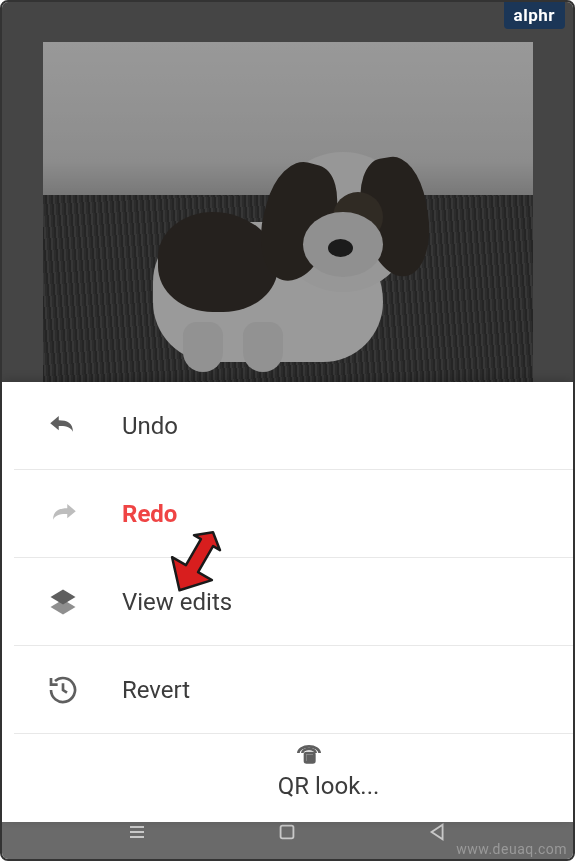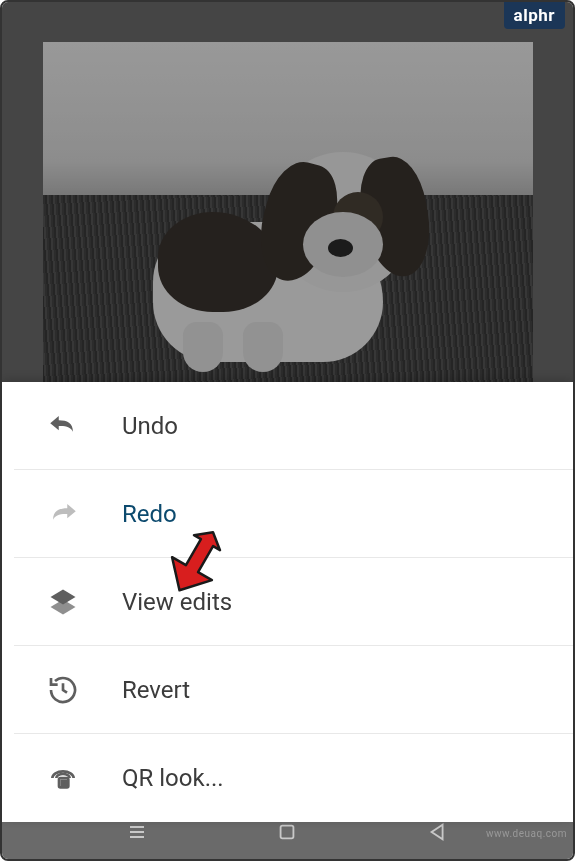--- a/index.html
+++ b/index.html
@@ -31,23 +31,23 @@
       color: #fff;
       font-size: 17px;
       font-weight: bold;
       padding: 3px 10px 4px 10px;
       border-radius: 0 0 4px 4px;
       z-index: 100;
       letter-spacing: 0.5px;
     }
     .watermark {
       position: absolute;
-      bottom: 20px;
+      bottom: 2px;
       right: 6px;
-      font-size: 10px;
+      font-size: 14px;
       color: #999;
       z-index: 101;
       letter-spacing: 0.5px;
     }
     .image-area {
       background: #6a6a6a;
       height: 380px;
       display: flex;
       align-items: flex-start;
       justify-content: center;
@@ -181,38 +181,39 @@
       display: flex;
       align-items: center;
       height: 88px;
       padding-left: 30px;
       border-bottom: 1px solid #e8e8e8;
       cursor: pointer;
       position: relative;
     }
     .menu-item:last-of-type {
       border-bottom: none;
+      flex-direction: column;
     }
     .menu-icon {
       width: 38px;
       height: 38px;
       display: flex;
       align-items: center;
       justify-content: center;
       color: #5f5f5f;
       flex-shrink: 0;
     }
     .menu-label {
       font-size: 24px;
       color: #3c3c3c;
       margin-left: 40px;
       font-weight: 400;
     }
     .menu-item.disabled .menu-icon { color: #bdbdbd; }
-    .menu-item.disabled .menu-label { color: #0c4a6e; }
+    .menu-item.disabled .menu-label { color: #ef4444; font-weight: bold; }
 
     .arrow {
       position: absolute;
       left: 148px;
       top: -38px;
       width: 70px;
       height: 80px;
       z-index: 50;
       pointer-events: none;
     }

